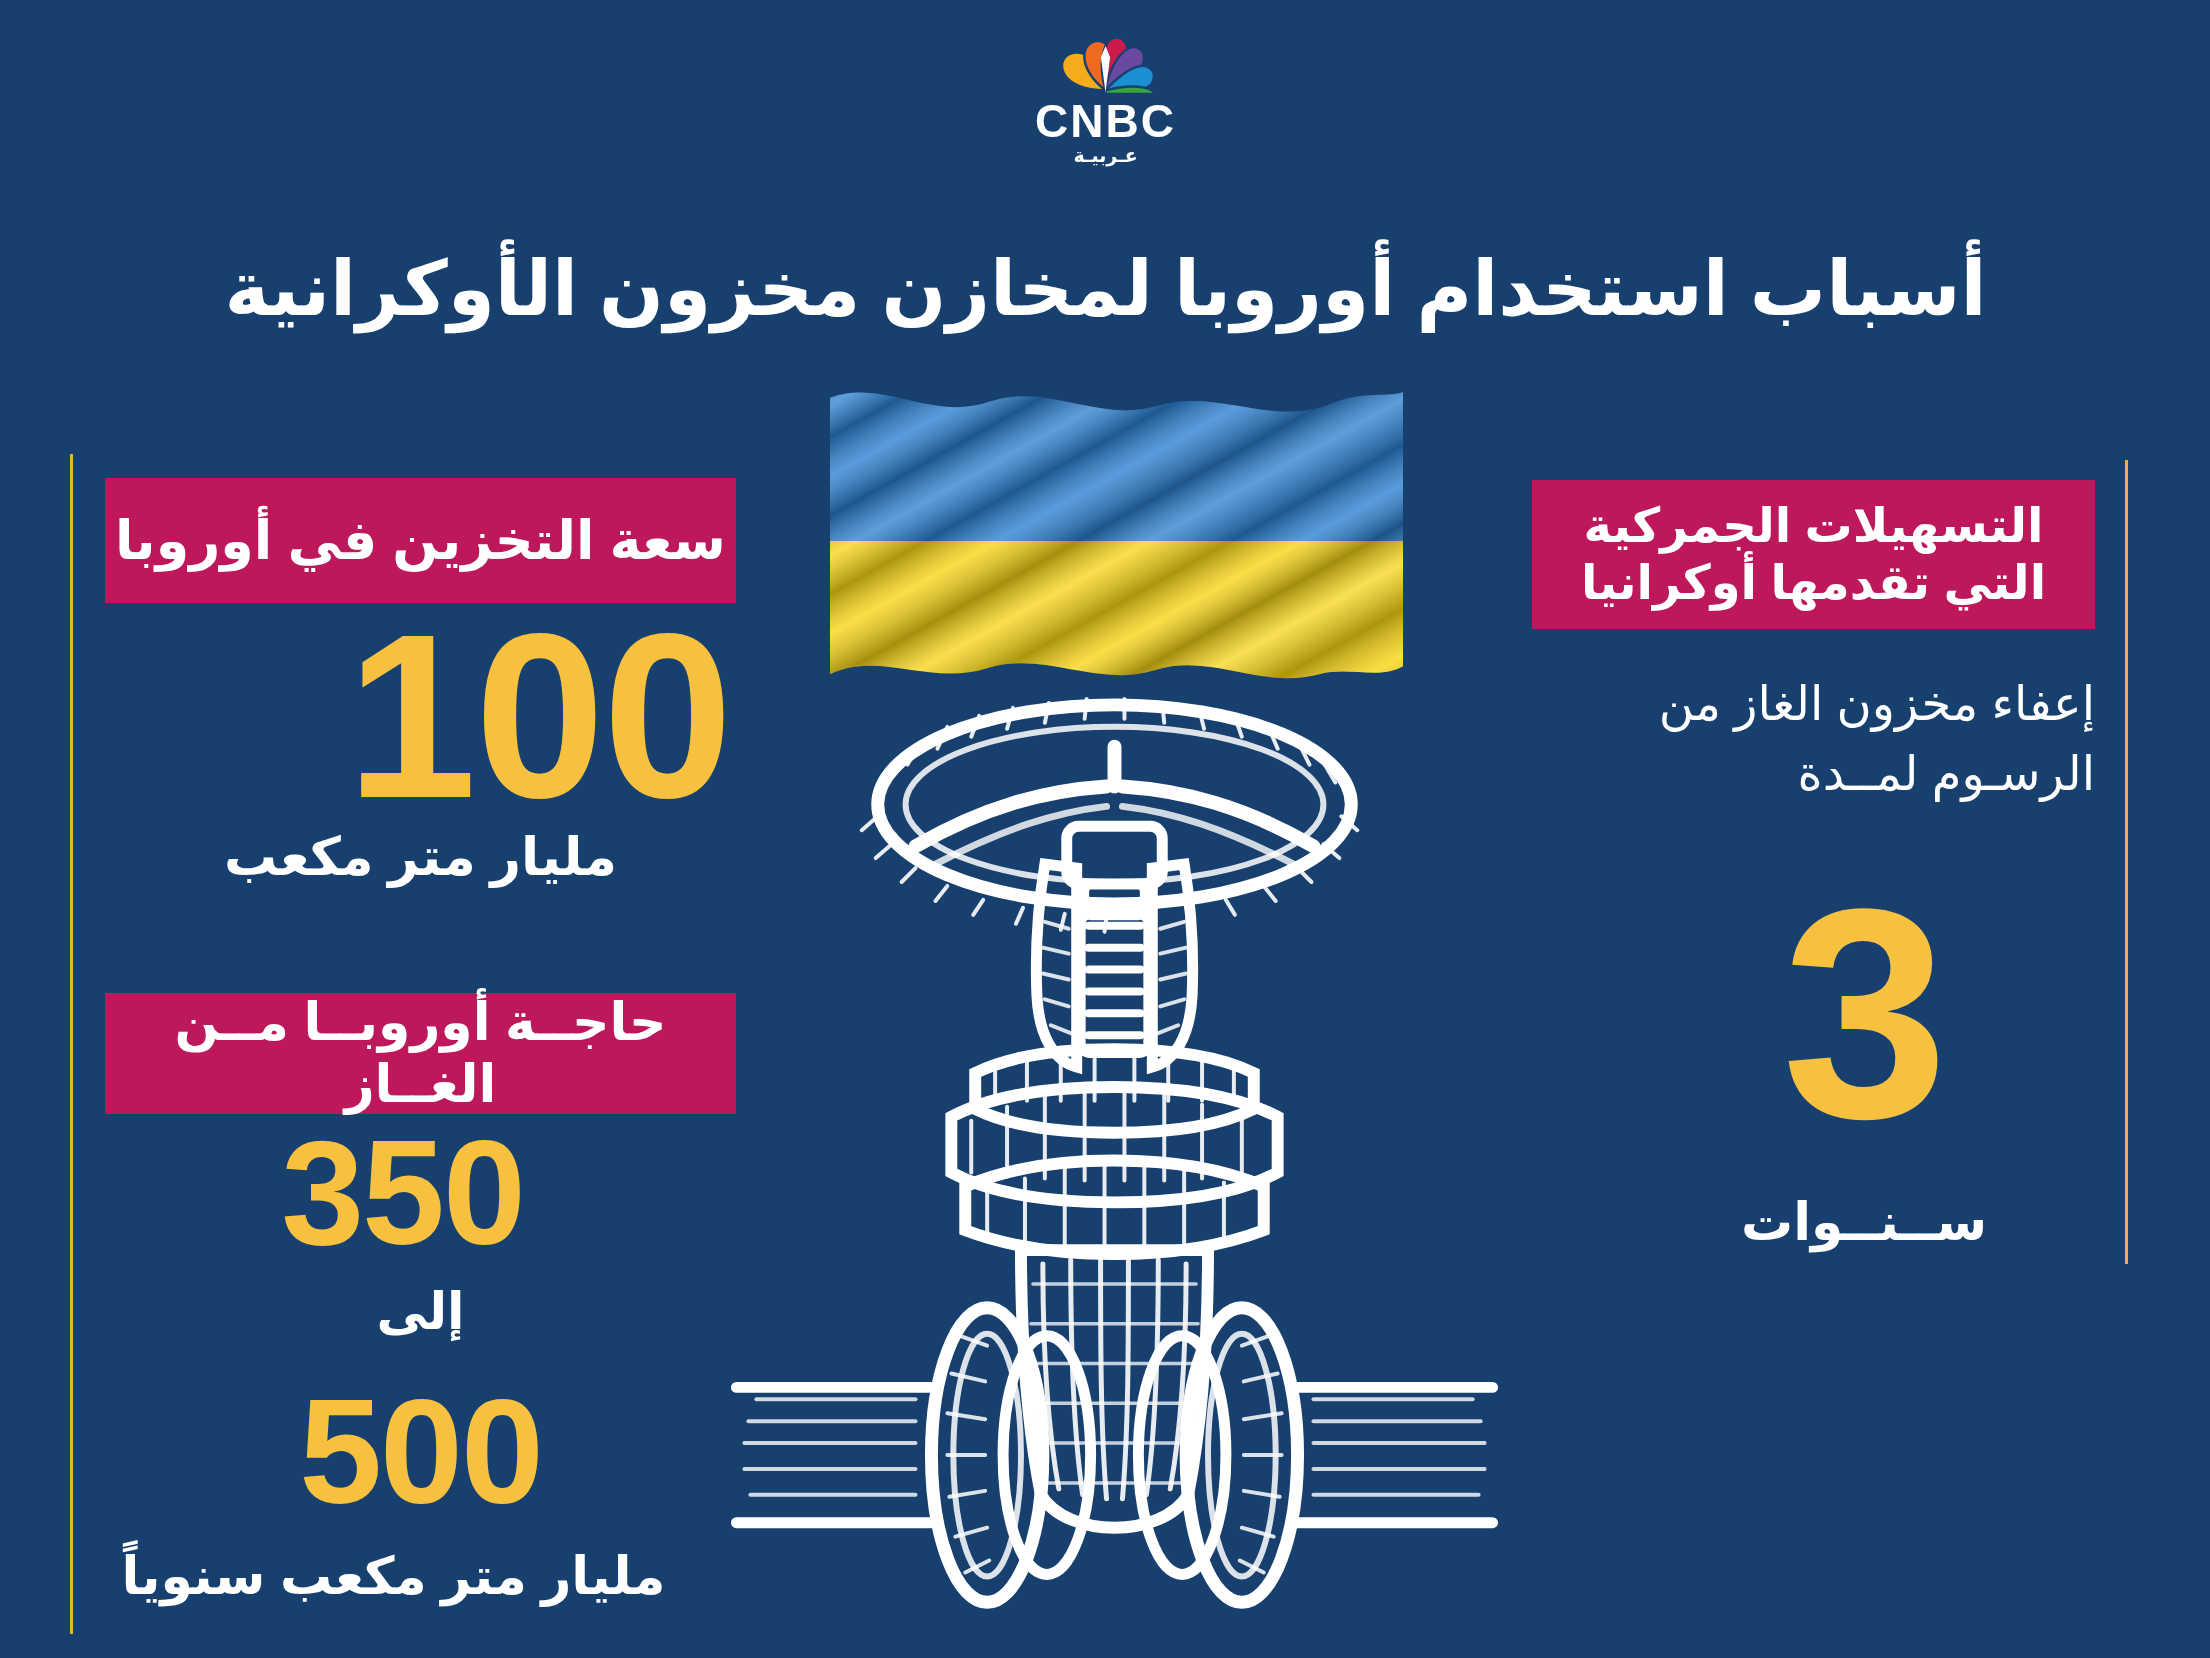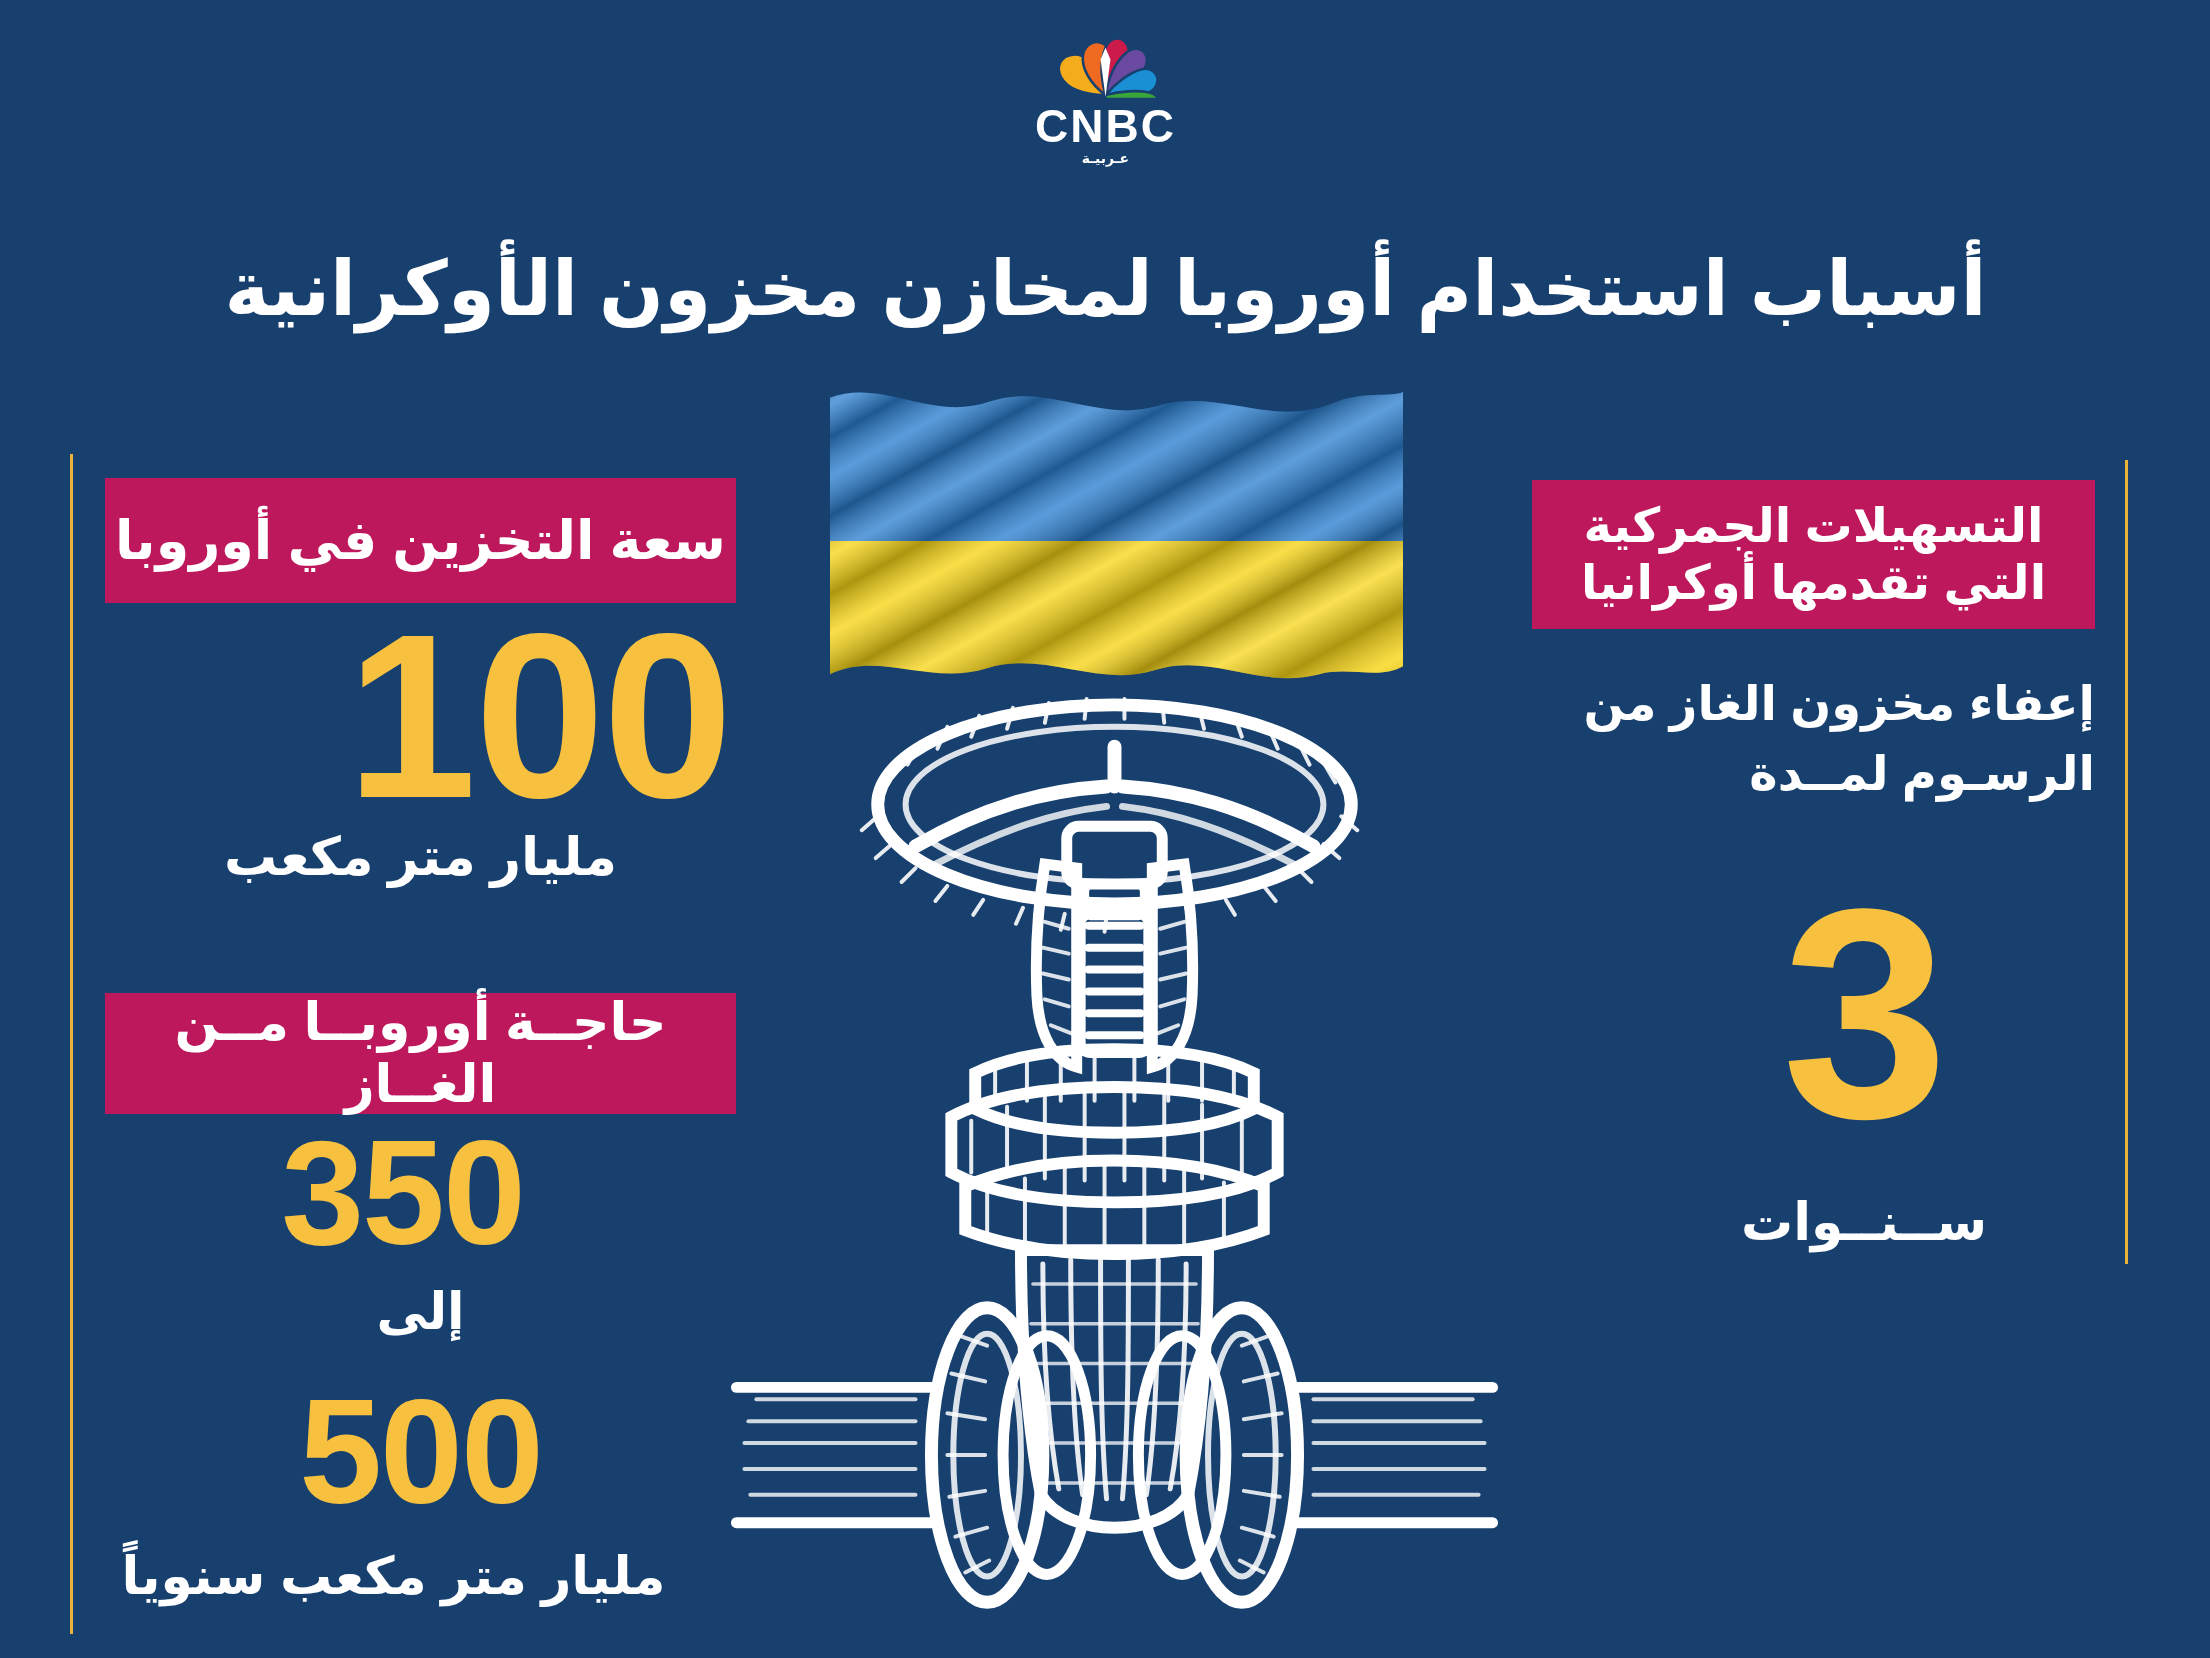--- a/index.html
+++ b/index.html
@@ -12,21 +12,21 @@
   #logo-block{
     position:absolute;left:0;right:0;top:26px;height:139px;
     display:flex;flex-direction:column;align-items:center;justify-content:flex-start;
   }
   #peacock{width:117px;height:74px;display:block;}
   #cnbc-word{
     margin-top:4px;color:#ffffff;font-size:46px;font-weight:700;
     letter-spacing:2px;line-height:1;
   }
   #cnbc-ar{
-    margin-top:2px;color:#ffffff;font-size:14px;font-weight:700;
+    margin-top:2px;color:#ffffff;font-size:19px;font-weight:700;
     letter-spacing:3px;line-height:1;
   }
   
   #headline{
     position:absolute;top:195px;left:0;right:0;
     text-align:center;color:#ffffff;
     font-size:76px;font-weight:700;line-height:1.12;
     letter-spacing:-0.5px;
     direction:rtl;
   }
@@ -46,21 +46,21 @@
   .bignum{
     position:absolute;color:#f7c13f;font-weight:700;
     line-height:0.92;letter-spacing:-2px;
     font-family:"Liberation Sans","DejaVu Sans",sans-serif;
   }
   .unit{
     position:absolute;color:#ffffff;font-weight:700;direction:rtl;
     line-height:1.1;
   }
   .bodytext{
-    position:absolute;color:#ffffff;font-weight:700;direction:rtl;
+    position:absolute;color:#ffffff;font-weight:400;direction:rtl;
     line-height:1.45;
   }
 
   
   #bar-storage{left:105px;top:478px;width:631px;height:125px;font-size:54px;}
   #num-storage{left:100px;top:609px;width:631px;font-size:234px;}
   #unit-storage{left:105px;top:828px;width:631px;text-align:center;font-size:53px;}
 
   
   #bar-need{left:105px;top:993px;width:631px;height:121px;font-size:52px;letter-spacing:0px;}

